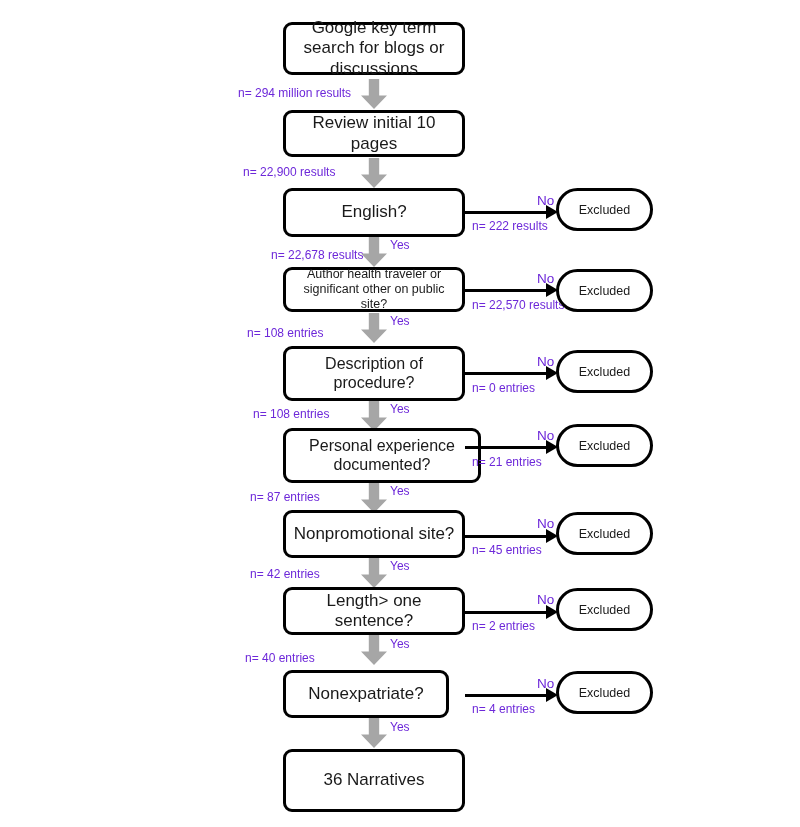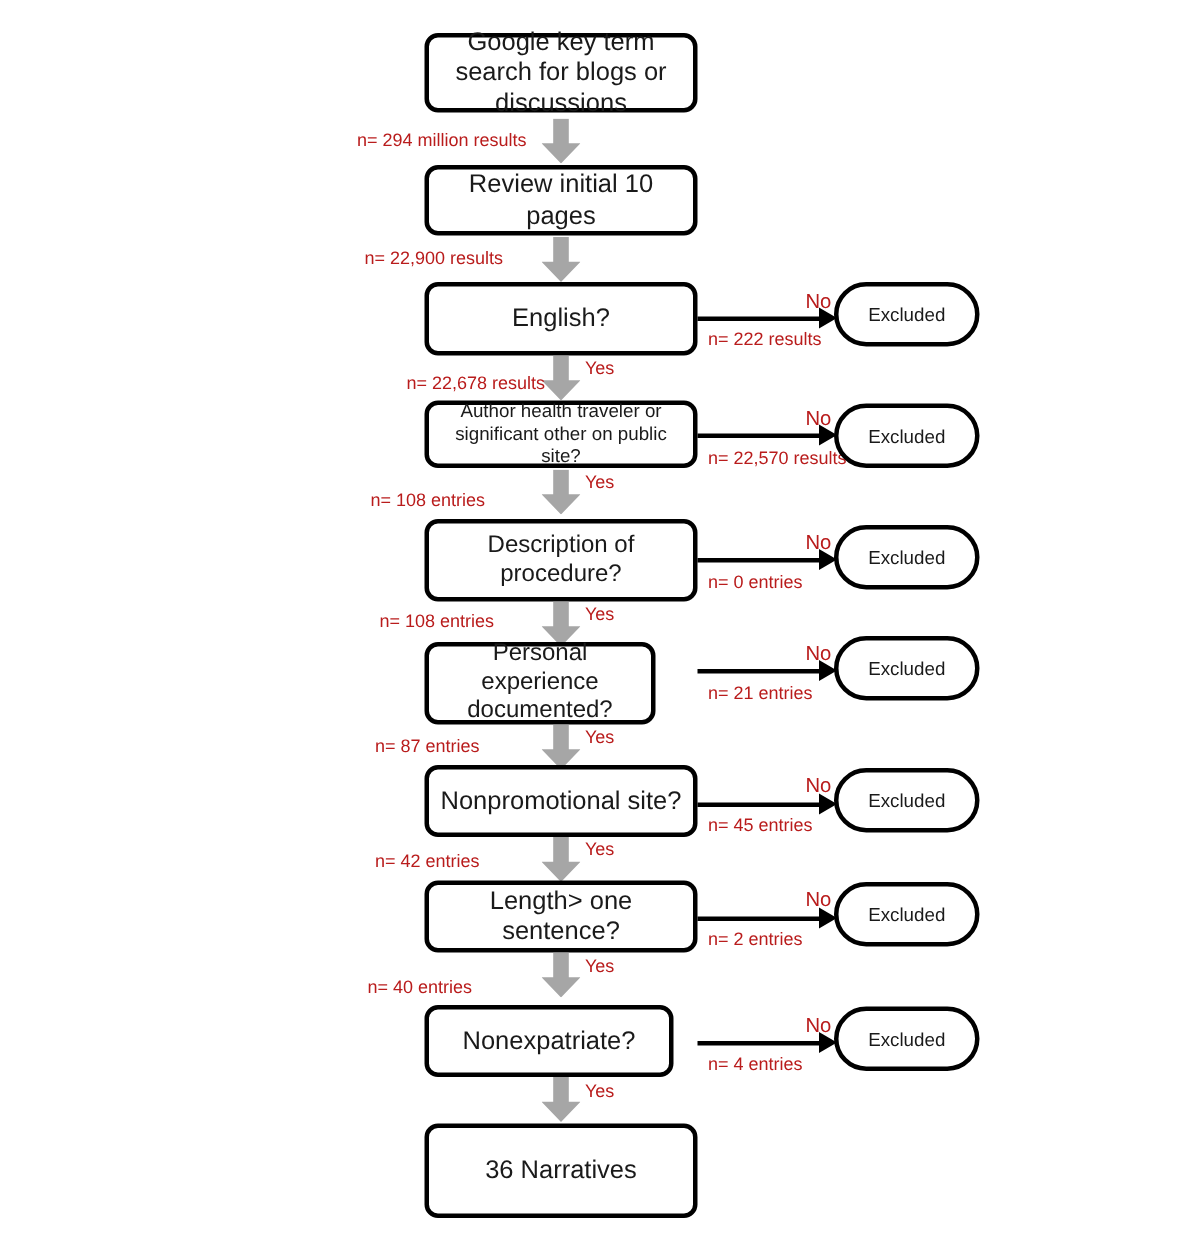--- a/index.html
+++ b/index.html
@@ -75,21 +75,21 @@
     width: 0; height: 0;
     border-top: 7px solid transparent;
     border-bottom: 7px solid transparent;
     border-left: 12px solid #000000;
   }
 
   
   .elabel {
     position: absolute;
     font-size: 12px;
-    color: #b91c1c;
+    color: #6d28d9;
     white-space: nowrap;
     text-align: center;
   }
   .elabel.yes { font-size: 12px; }
   .elabel.no  { font-size: 13.5px; margin-left: 37px; }
 </style>
 </head>
 <body>
 
 <div id="flow-root">
@@ -146,21 +146,21 @@
   <div class="elabel no" style="left:500px; top:354px;">No</div>
   <div class="elabel" style="left:472px; top:381px;">n= 0 entries</div>
   <div class="excluded" style="left:556px; top:350px; width:97px; height:43px;">
     <span>Excluded</span>
   </div>
 
   <div class="down-arrow" style="left:361px; top:401px;"></div>
   <div class="elabel yes" style="left:390px; top:402px;">Yes</div>
   <div class="elabel" style="left:253px; top:407px;">n= 108 entries</div>
 
-  <div class="node mid" style="left:283px; top:428px; width:154px; height:55px;">
+  <div class="node mid" style="left:283px; top:428px; width:198px; height:55px;">
     <span class="node-label">Personal experience documented?</span>
   </div>
   <div class="h-line" style="left:465px; top:446px; width:83px;"></div>
   <div class="h-head" style="left:546px; top:440px;"></div>
   <div class="elabel no" style="left:500px; top:428px;">No</div>
   <div class="elabel" style="left:472px; top:455px;">n= 21 entries</div>
   <div class="excluded" style="left:556px; top:424px; width:97px; height:43px;">
     <span>Excluded</span>
   </div>
 

